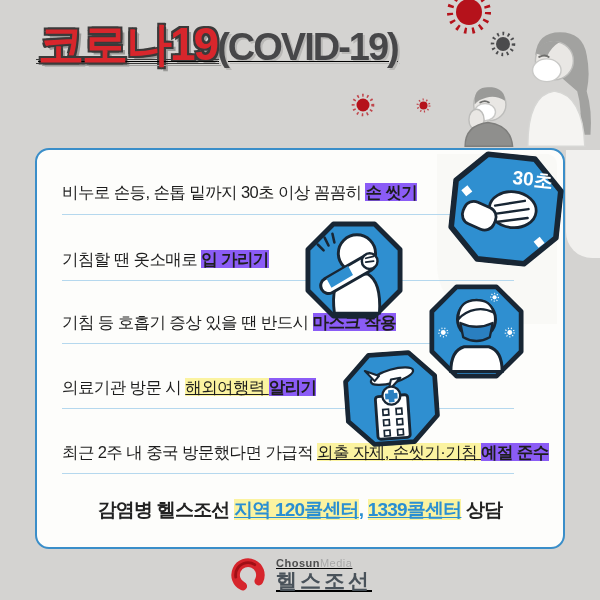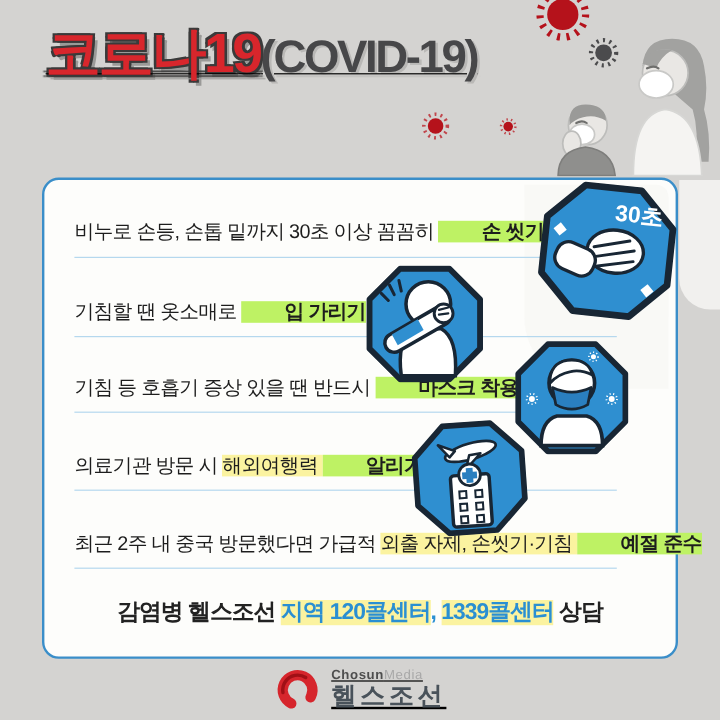--- a/index.html
+++ b/index.html
@@ -32,22 +32,22 @@
   
   .card{
     position:absolute;left:35px;top:148px;width:526px;height:397px;
     background:#fdfdfb;border:2px solid #3a8ec9;border-radius:14px;z-index:2;
   }
   .ghost{position:absolute;right:6px;top:4px;width:120px;height:170px;
     background:#f7f7f5;border-radius:0 10px 0 60px;opacity:.8;}
   .rule{position:absolute;left:25px;white-space:nowrap;font-size:16.5px;
     color:#1d1d1d;letter-spacing:-0.6px;z-index:3;}
   .rule-line{position:absolute;left:25px;width:452px;height:1px;background:#b5d8ee;z-index:2;}
-  .seg-hl{background:#fbf3a0;}
-  .seg-hlb{background:#bef264;font-weight:700;padding-left:36px;}
+  .seg-hl{background:#fbf3a0;text-decoration:underline;}
+  .seg-hlb{background:#8b5cf6;font-weight:700;}
   .r1{top:32px;} .l1{top:64px;}
   .r2{top:99px;} .l2{top:130px;}
   .r3{top:162px;} .l3{top:193px;}
   .r4{top:227px;} .l4{top:258px;}
   .r5{top:292px;} .l5{top:323px;}
   .hotline{position:absolute;left:0;top:347px;width:100%;text-align:center;
     font-size:19px;font-weight:700;color:#222;letter-spacing:-0.8px;z-index:3;}
   .blue{color:#2a8fd2;}
   .icon{position:absolute;z-index:4;}
   .icon1{left:413px;top:3px;width:112px;height:112px;transform:rotate(6deg);}

